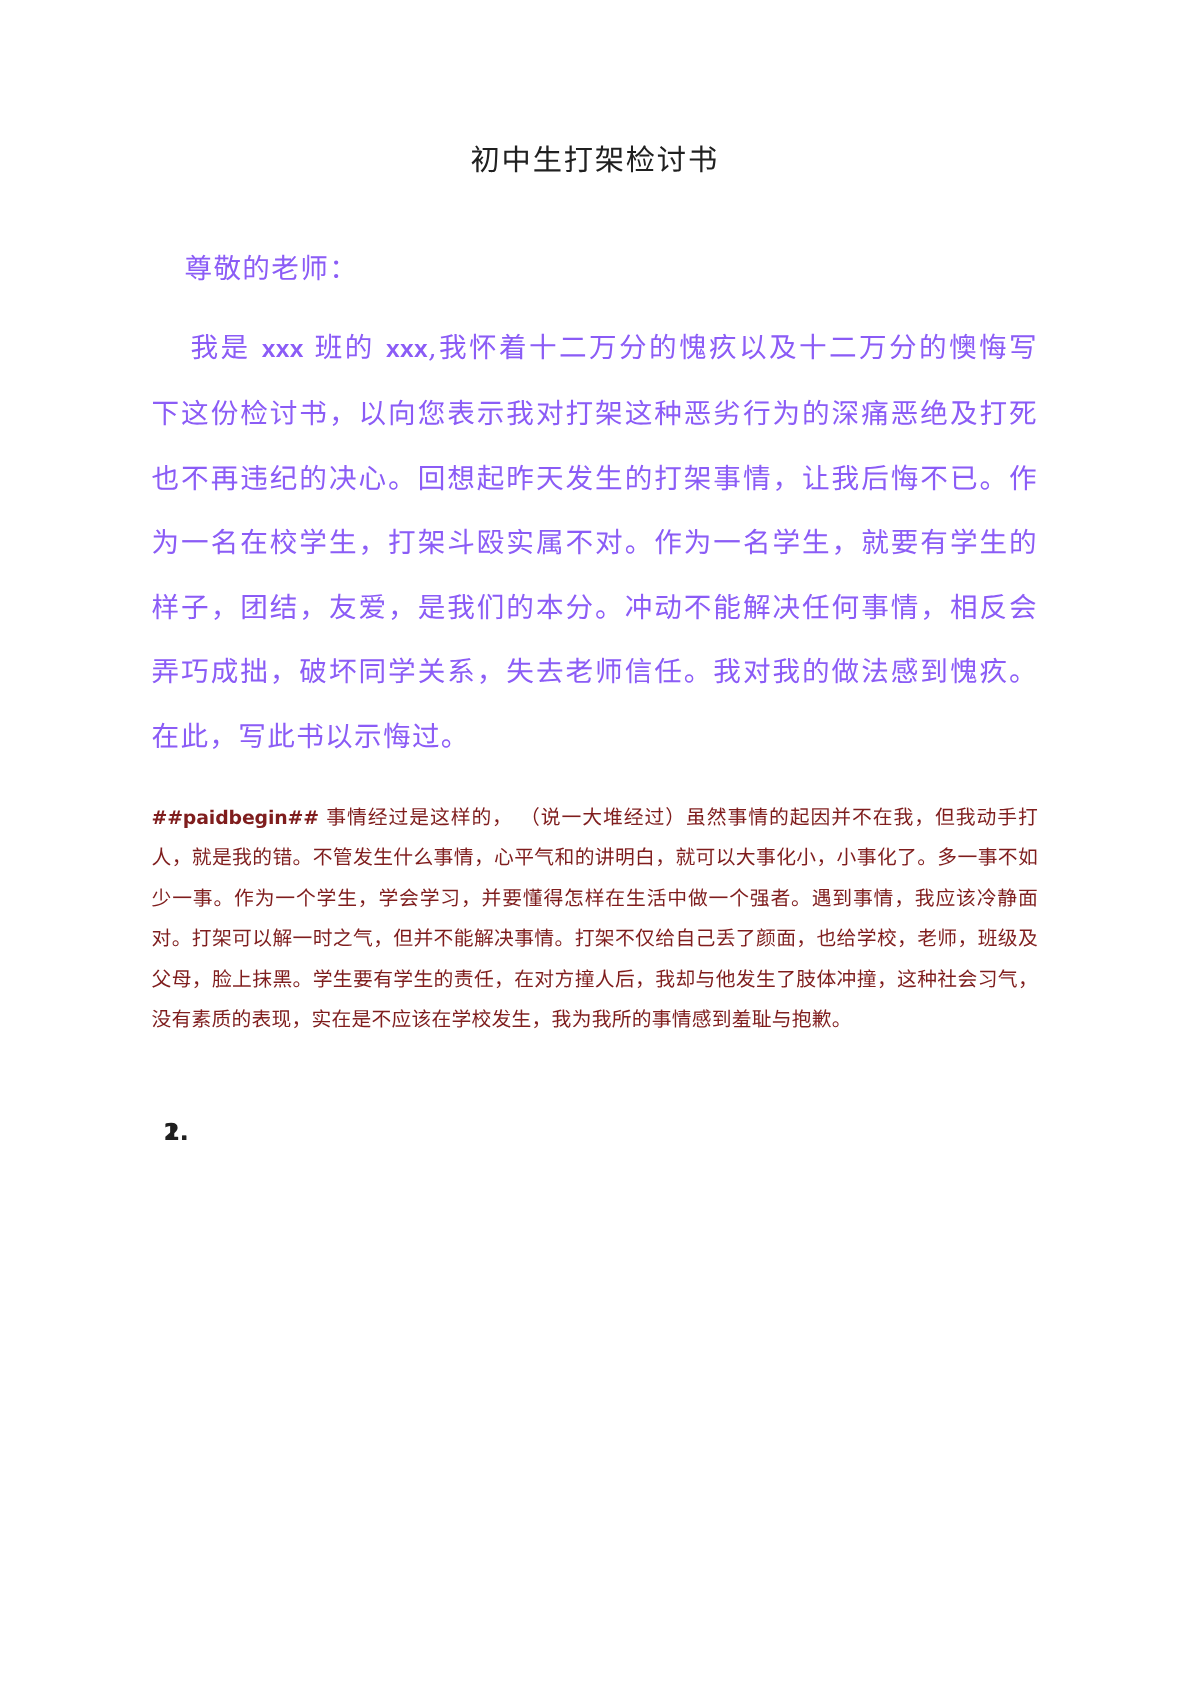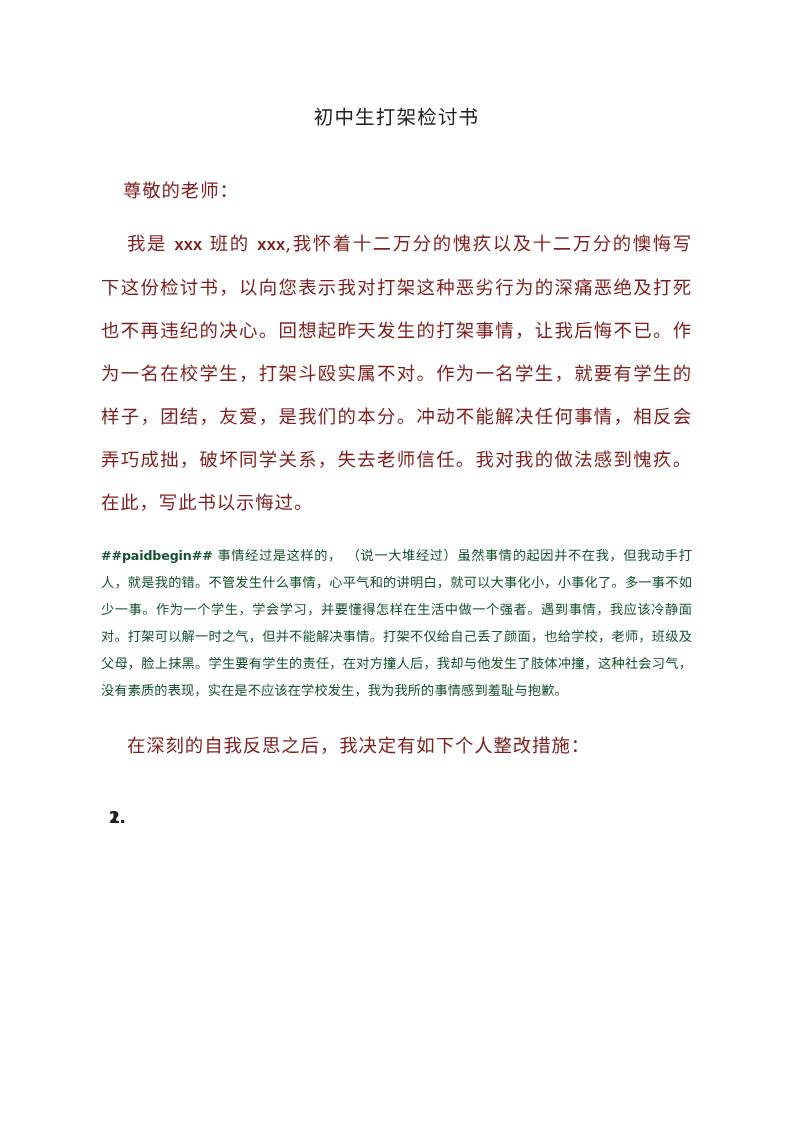--- a/index.html
+++ b/index.html
@@ -35,32 +35,32 @@
   }
 
   
   .doc-title {
     font-family: "DejaVu Serif", "Liberation Serif", serif;
     font-size: 19.5px;
     line-height: 1.4;
     text-align: center;
     letter-spacing: 1.2px;
     color: #202020;
-    margin: 12px 0 38px 0;
+    margin: 1px 0 38px 0;
     font-weight: 400;
   }
 
   
   .para {
     font-size: 18.4px;
     line-height: 43px;
     letter-spacing: 0.9px;
     text-align: justify;
     text-justify: inter-character;
-    color: #7f1d1d;
+    color: #8b5cf6;
     margin: 0 0 10px 0;
     font-weight: 400;
   }
 
   .para.indent-1 {
     text-indent: 22px;
   }
 
   .para.indent-2 {
     text-indent: 26px;
@@ -74,21 +74,21 @@
     letter-spacing: 0.2px;
   }
 
   
   .para-small {
     font-size: 13.2px;
     line-height: 27px;
     letter-spacing: 0.15px;
     text-align: justify;
     text-justify: inter-character;
-    color: #14532d;
+    color: #7f1d1d;
     margin: 18px 0 20px 0;
   }
 
   .marker {
     font-family: "DejaVu Sans", "Liberation Sans", sans-serif;
     font-weight: 700;
     font-size: 12.6px;
     letter-spacing: -0.1px;
   }
 
@@ -137,21 +137,20 @@
 
 
     <p class="para indent-2">
       <span>我是 </span><span class="b-latin">xxx</span><span> 班的 </span><span class="b-latin">xxx</span><span>,我怀着十二万分的愧疚以及十二万分的懊悔写下这份检讨书，以向您表示我对打架这种恶劣行为的深痛恶绝及打死也不再违纪的决心。回想起昨天发生的打架事情，让我后悔不已。作为一名在校学生，打架斗殴实属不对。作为一名学生，就要有学生的样子，团结，友爱，是我们的本分。冲动不能解决任何事情，相反会弄巧成拙，破坏同学关系，失去老师信任。我对我的做法感到愧疚。在此，写此书以示悔过。</span>
     </p>
 
     <p class="para-small">
       <span class="marker">##paidbegin##</span><span> 事情经过是这样的， （说一大堆经过）虽然事情的起因并不在我，但我动手打人，就是我的错。不管发生什么事情，心平气和的讲明白，就可以大事化小，小事化了。多一事不如少一事。作为一个学生，学会学习，并要懂得怎样在生活中做一个强者。遇到事情，我应该冷静面对。打架可以解一时之气，但并不能解决事情。打架不仅给自己丢了颜面，也给学校，老师，班级及父母，脸上抹黑。学生要有学生的责任，在对方撞人后，我却与他发生了肢体冲撞，这种社会习气，没有素质的表现，实在是不应该在学校发生，我为我所的事情感到羞耻与抱歉。</span>
     </p>
 
-    <p class="para indent-2">在深刻的自我反思之后，我决定有如下个人整改措施：</p>
 
     <div class="spacer-sm"></div>
 
     <ol class="list">
       <li class="list-item">
         <span class="list-num">1.</span>
       </li>
       <li class="list-item">
         <span class="list-num">2.</span>
       </li>

